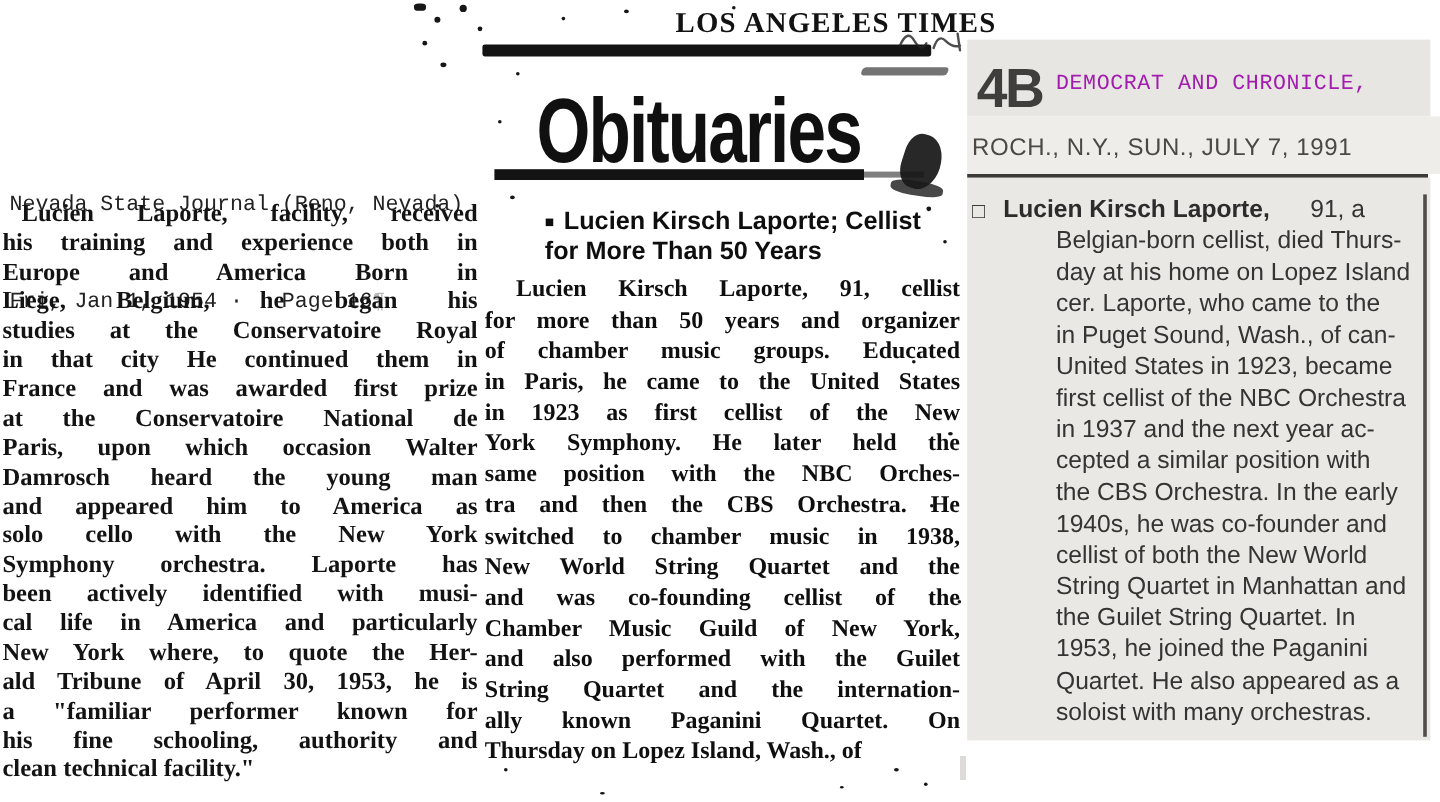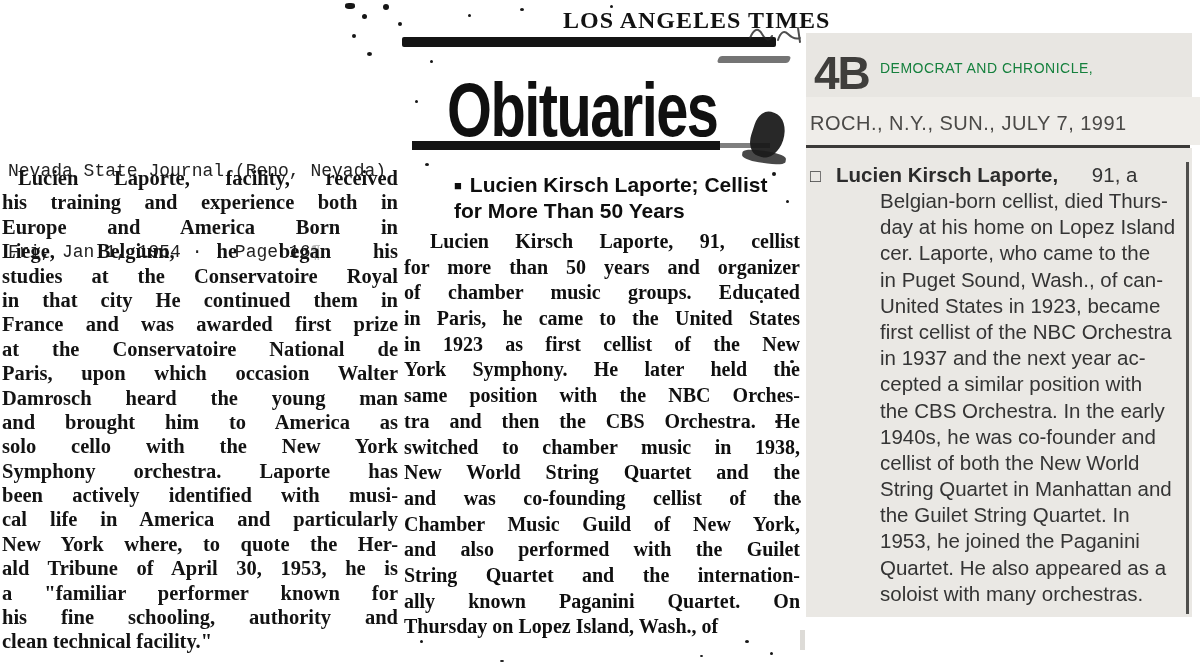--- a/index.html
+++ b/index.html
@@ -43,22 +43,22 @@
   .lat-body div:last-child{text-align-last:left;}
 
   
   .dc-band1{position:absolute;left:806px;top:33px;width:386px;height:64px;background:#e8e6e2;}
   .dc-band2{position:absolute;left:806px;top:97px;width:394px;height:48px;background:#efede9;}
   .dc-bodybg{position:absolute;left:806px;top:148px;width:386px;height:469px;background:#eae8e4;}
   .dc-pagelabel{position:absolute;left:814px;top:46px;
                 font-family:"Liberation Sans",sans-serif;font-weight:bold;font-size:46px;
                 color:#3f3e3c;letter-spacing:-2px;}
   .dc-masthead{position:absolute;left:880px;top:60px;
-               font-family:Liberation Sans, sans-serif;font-size:14px;letter-spacing:.5px;
-               color:#15803d;}
+               font-family:Liberation Mono, monospace;font-size:18px;letter-spacing:.5px;
+               color:#a21caf;}
   .dc-dateline{position:absolute;left:810px;top:112px;
                font-family:"Liberation Sans",sans-serif;font-size:20px;letter-spacing:.5px;
                color:#4a4947;}
   .dc-hrule{position:absolute;left:806px;top:145px;width:384px;height:3px;background:#3b3a38;}
   .dc-vrule{position:absolute;left:1186px;top:162px;width:3px;height:452px;background:#4f4e4c;}
   .dc-lead{position:absolute;left:836px;top:162px;width:330px;
            font-family:"Liberation Sans",sans-serif;font-size:20.5px;line-height:26.2px;
            color:#343434;}
   .dc-lead .dc-bullet{position:absolute;left:-26px;top:1px;font-size:18px;color:#3a3a3a;}
   .dc-lead b{font-weight:bold;color:#2c2c2c;}
@@ -92,21 +92,21 @@
         <div>Lucien Laporte, facility, received</div>
         <div>his training and experience both in</div>
         <div>Europe and America Born in</div>
         <div>Liege, Belgium, he began his</div>
         <div>studies at the Conservatoire Royal</div>
         <div>in that city  He continued them in</div>
         <div>France and was awarded first prize</div>
         <div>at the Conservatoire National de</div>
         <div>Paris, upon which occasion Walter</div>
         <div>Damrosch heard the young man</div>
-        <div>and brought him to America as</div>
+        <div>and appeared him to America as</div>
         <div>solo cello with the New York</div>
         <div>Symphony orchestra. Laporte has</div>
         <div>been actively identified with musi-</div>
         <div>cal life in America and particularly</div>
         <div>New York where, to quote the Her-</div>
         <div>ald Tribune of April 30, 1953, he is</div>
         <div>a "familiar performer known for</div>
         <div>his fine schooling, authority and</div>
         <div>clean technical facility."</div>
       </div>

